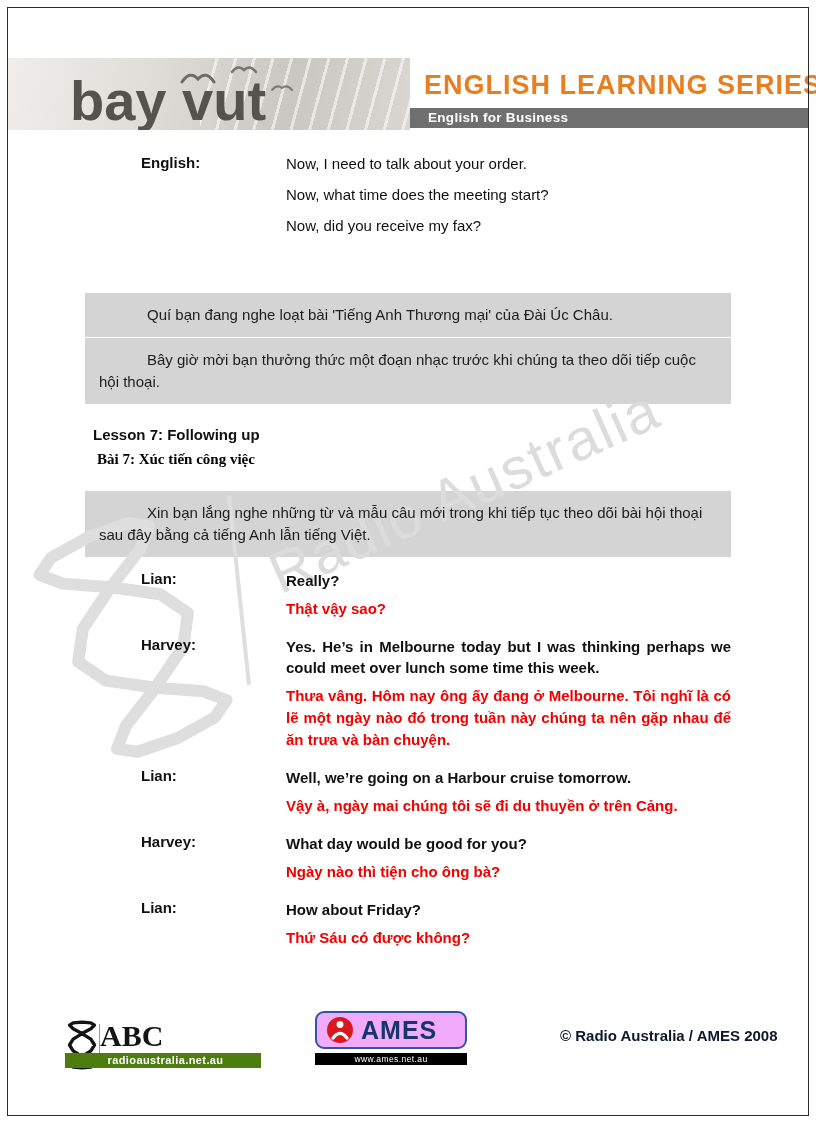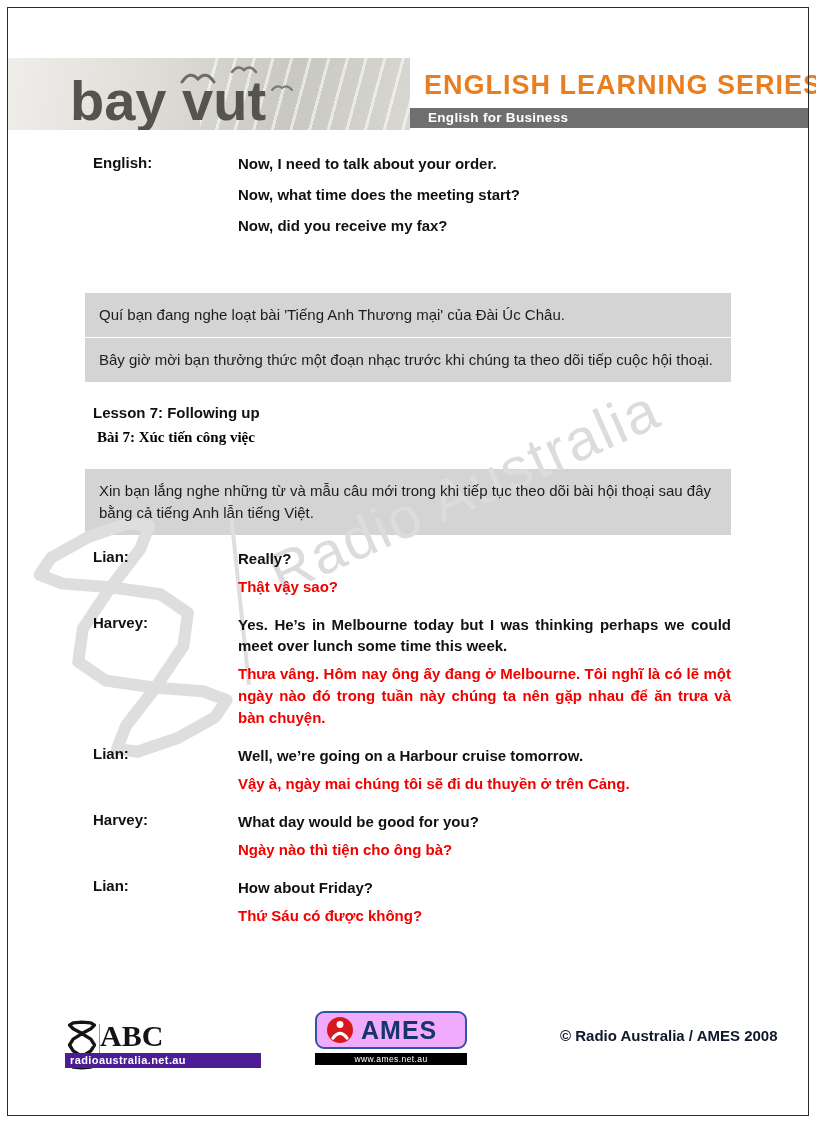--- a/index.html
+++ b/index.html
@@ -23,47 +23,47 @@
   
   .watermark{position:absolute;left:60px;top:380px;width:760px;height:440px;z-index:1;pointer-events:none;}
   .wm-inner{position:absolute;left:0;top:170px;display:flex;align-items:center;gap:34px;
     transform:rotate(-24deg);transform-origin:0% 50%;}
   .wm-slash{width:4px;height:190px;background:#dedede;transform:rotate(18deg);}
   .wm-text{font-size:58px;color:#dcdcdc;letter-spacing:2px;white-space:nowrap;}
 
   
   .content{position:absolute;left:8px;right:8px;top:130px;padding:24px 77px 0 85px;
     box-sizing:border-box;font-size:15px;}
-  .content p,.content .speaker,.content h3,.content .box span{position:relative;z-index:2;}
+  .content p,.content .speaker,.content h3,.content .box span{position:relative;z-index:2;margin-left:48px;}
   .eng-row{display:flex;}
   .speaker{width:145px;font-weight:bold;flex:none;}
   .eng-lines{flex:1;}
-  .eng-lines p{margin:0 0 12px;font-weight:bold;line-height:19px;}
+  .eng-lines p{margin:0 0 12px;font-weight:normal;line-height:19px;}
   .box{background:#D4D4D4;padding:11px 14px;margin-left:-8px;line-height:22px;color:#1d1d1d;}
   .box-1{margin-top:1px;}
   .box-2{margin-top:46px;}
   .box-3{margin-top:22px;}
   h3.lesson-en{font-size:15px;font-weight:bold;margin:21px 0 2px;line-height:20px;color:#111;}
   h3.lesson-vi{font-size:15px;font-weight:bold;margin:4px;line-height:20px;color:#000000;font-family:Liberation Serif, serif;}
   .dialogue{margin-top:13px;}
   .turn{display:flex;margin-bottom:16px;}
   .bubble{flex:1;}
   .bubble .en{margin:0;font-weight:bold;line-height:21px;text-align:justify;color:#111;}
   .bubble .vi{margin:7px 0 0;font-weight:bold;line-height:22px;text-align:justify;color:#f20000;}
 
   
   .footer{position:absolute;left:8px;right:8px;top:1005px;height:80px;z-index:2;}
   .f-abc{position:absolute;left:57px;top:15px;display:flex;align-items:center;}
   .f-abc-sep{width:1px;height:42px;background:#9a9a9a;}
   .f-abc-name{font-family:"Liberation Serif","DejaVu Serif",serif;font-size:30px;font-weight:bold;
     color:#141414;line-height:28px;}
   .f-abc-sub{font-size:16px;font-weight:bold;color:#E07024;margin-top:1px;white-space:nowrap;}
-  .f-abc-bar{position:absolute;left:57px;top:48px;width:196px;height:15px;background:#4c1d95;
+  .f-abc-bar{position:absolute;left:57px;top:48px;width:196px;height:15px;background:#4d7c0f;
     color:#fff;font-size:11px;font-weight:bold;line-height:15px;padding-left:5px;
-    box-sizing:border-box;letter-spacing:.4px;}
+    box-sizing:border-box;letter-spacing:.4px;text-align:center;}
   .f-ames{position:absolute;left:307px;top:6px;width:152px;}
   .f-ames-box{height:38px;border:2px solid #2F55A4;border-radius:9px;background:#f0abfc;
     display:flex;align-items:center;gap:8px;padding:0 10px;box-sizing:border-box;}
   .ames-name{font-size:25px;font-weight:bold;color:#17356B;letter-spacing:1px;}
   .f-ames-bar{margin-top:4px;height:12px;background:#000000;color:#fff;font-size:8.5px;
     line-height:12px;text-align:center;letter-spacing:.4px;}
   .f-copy{position:absolute;left:552px;top:22px;font-size:15px;font-weight:bold;color:#0f172a;white-space:nowrap;}
 </style>
 </head>
 <body>

